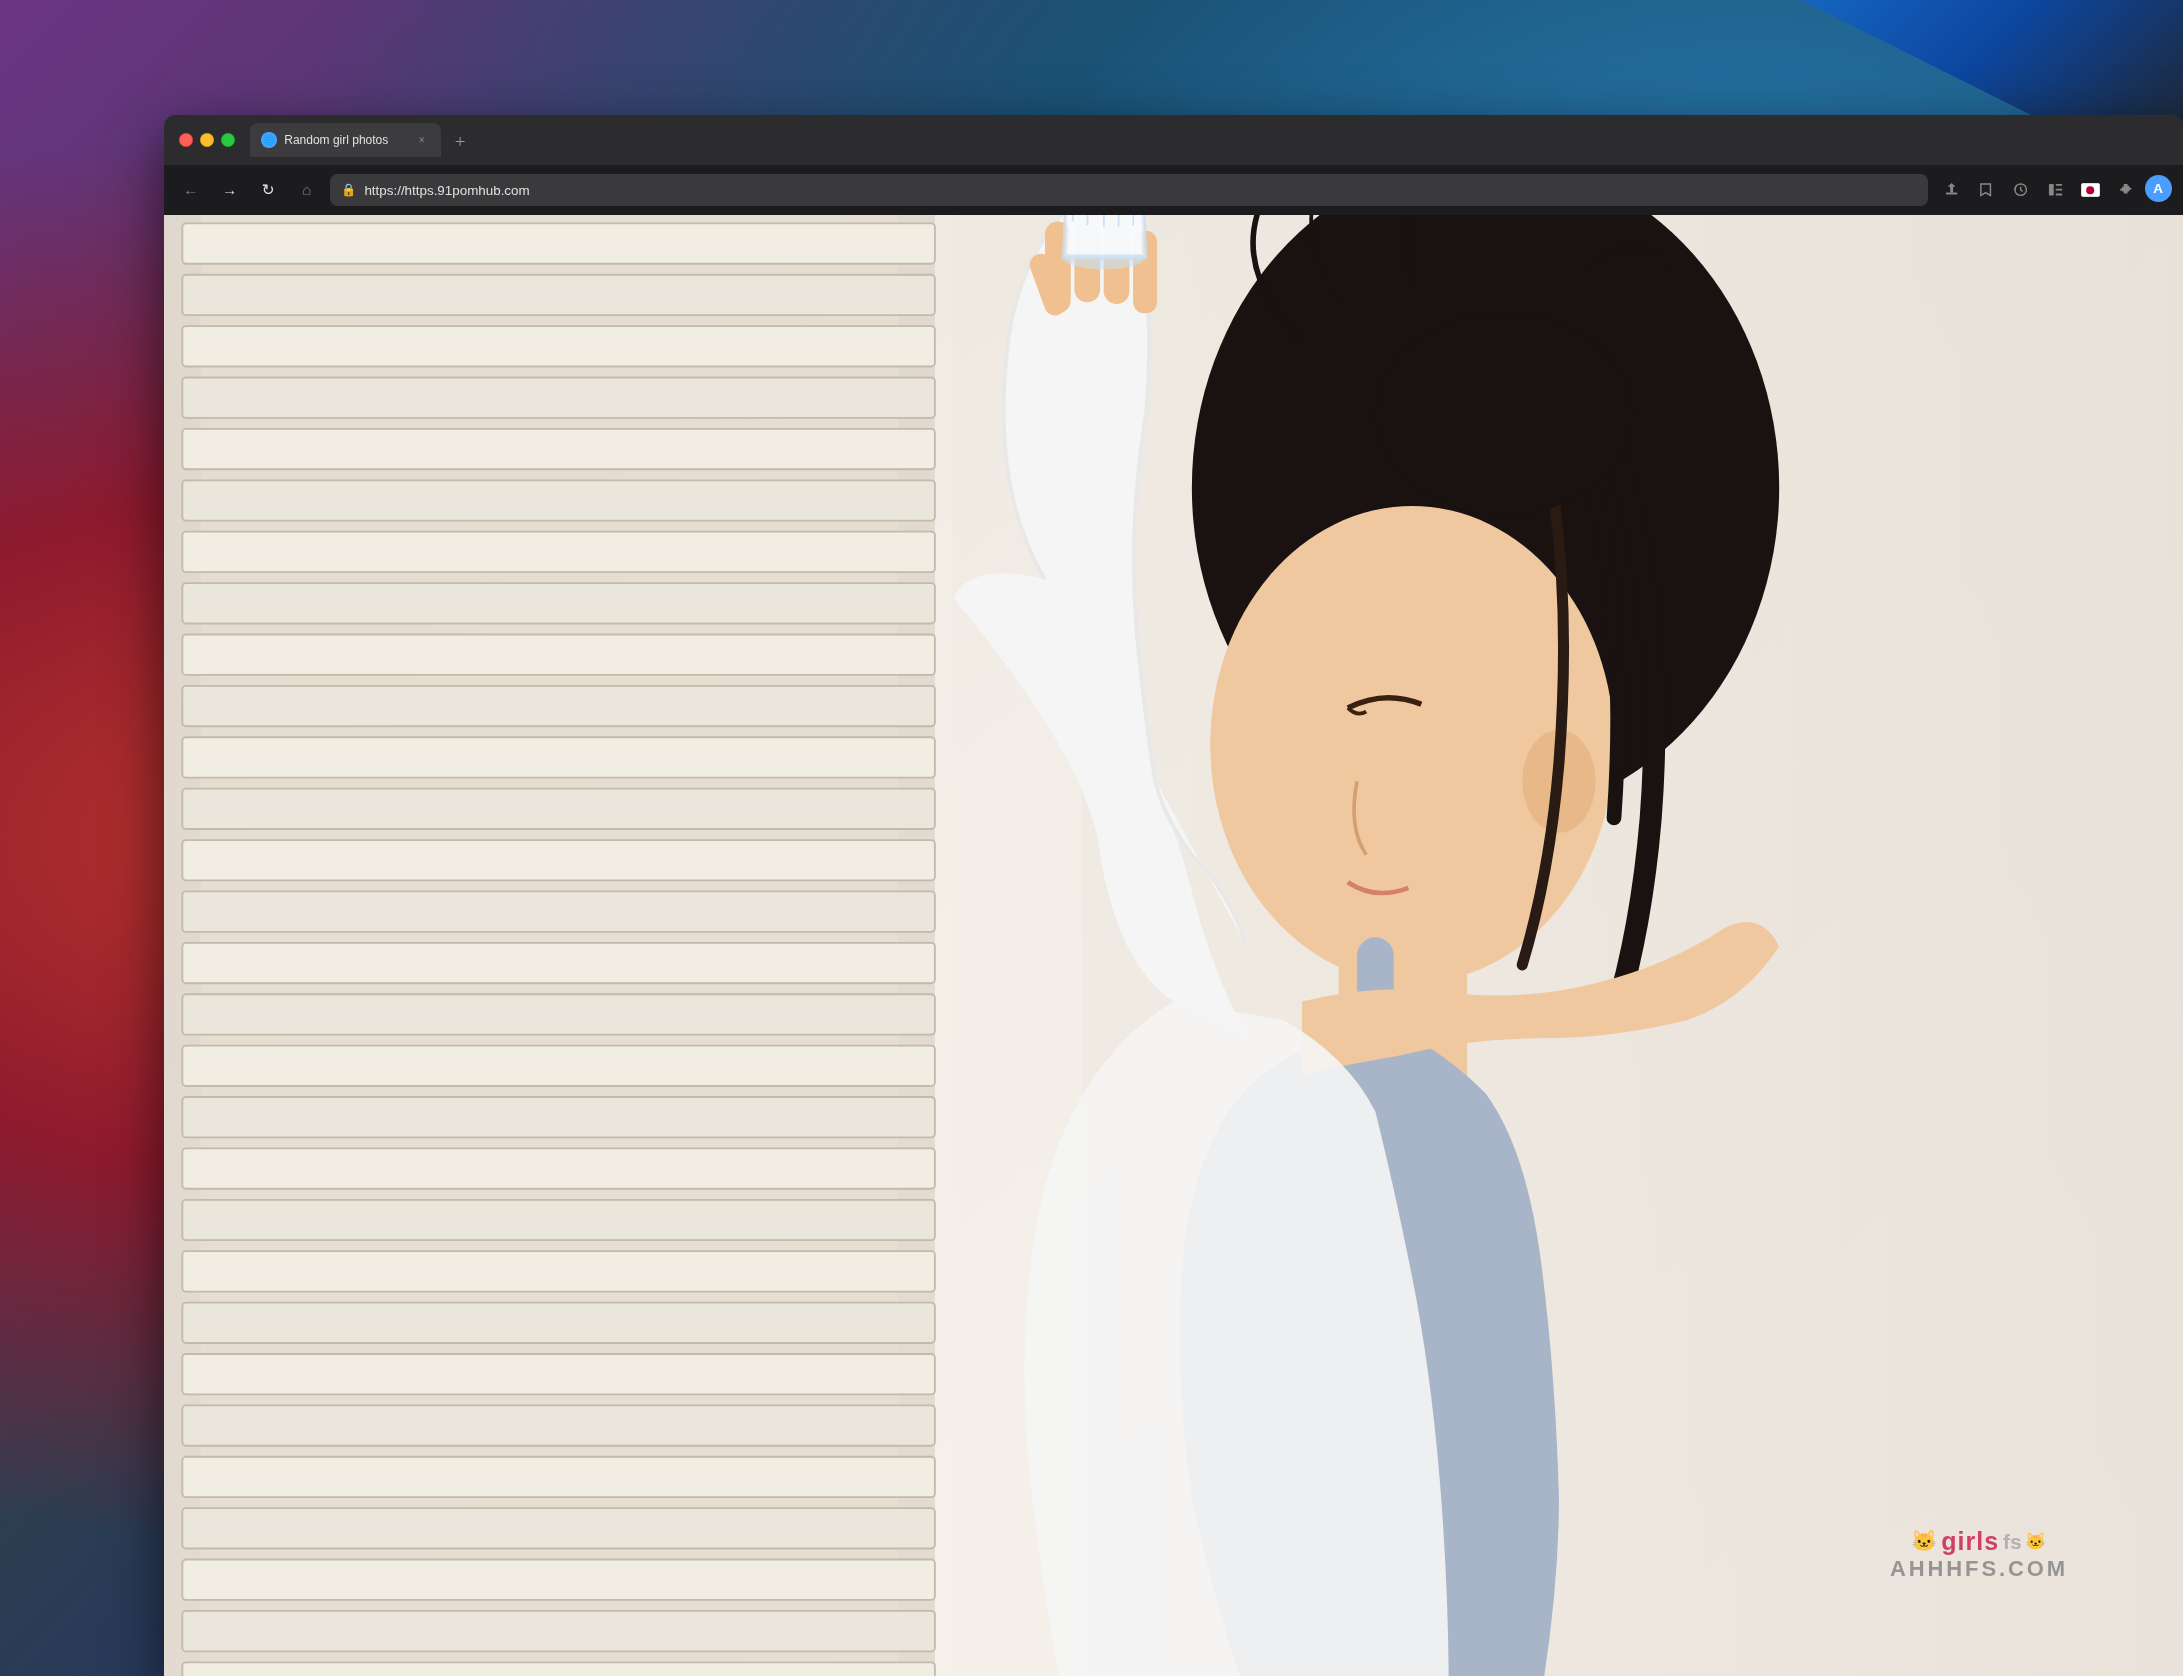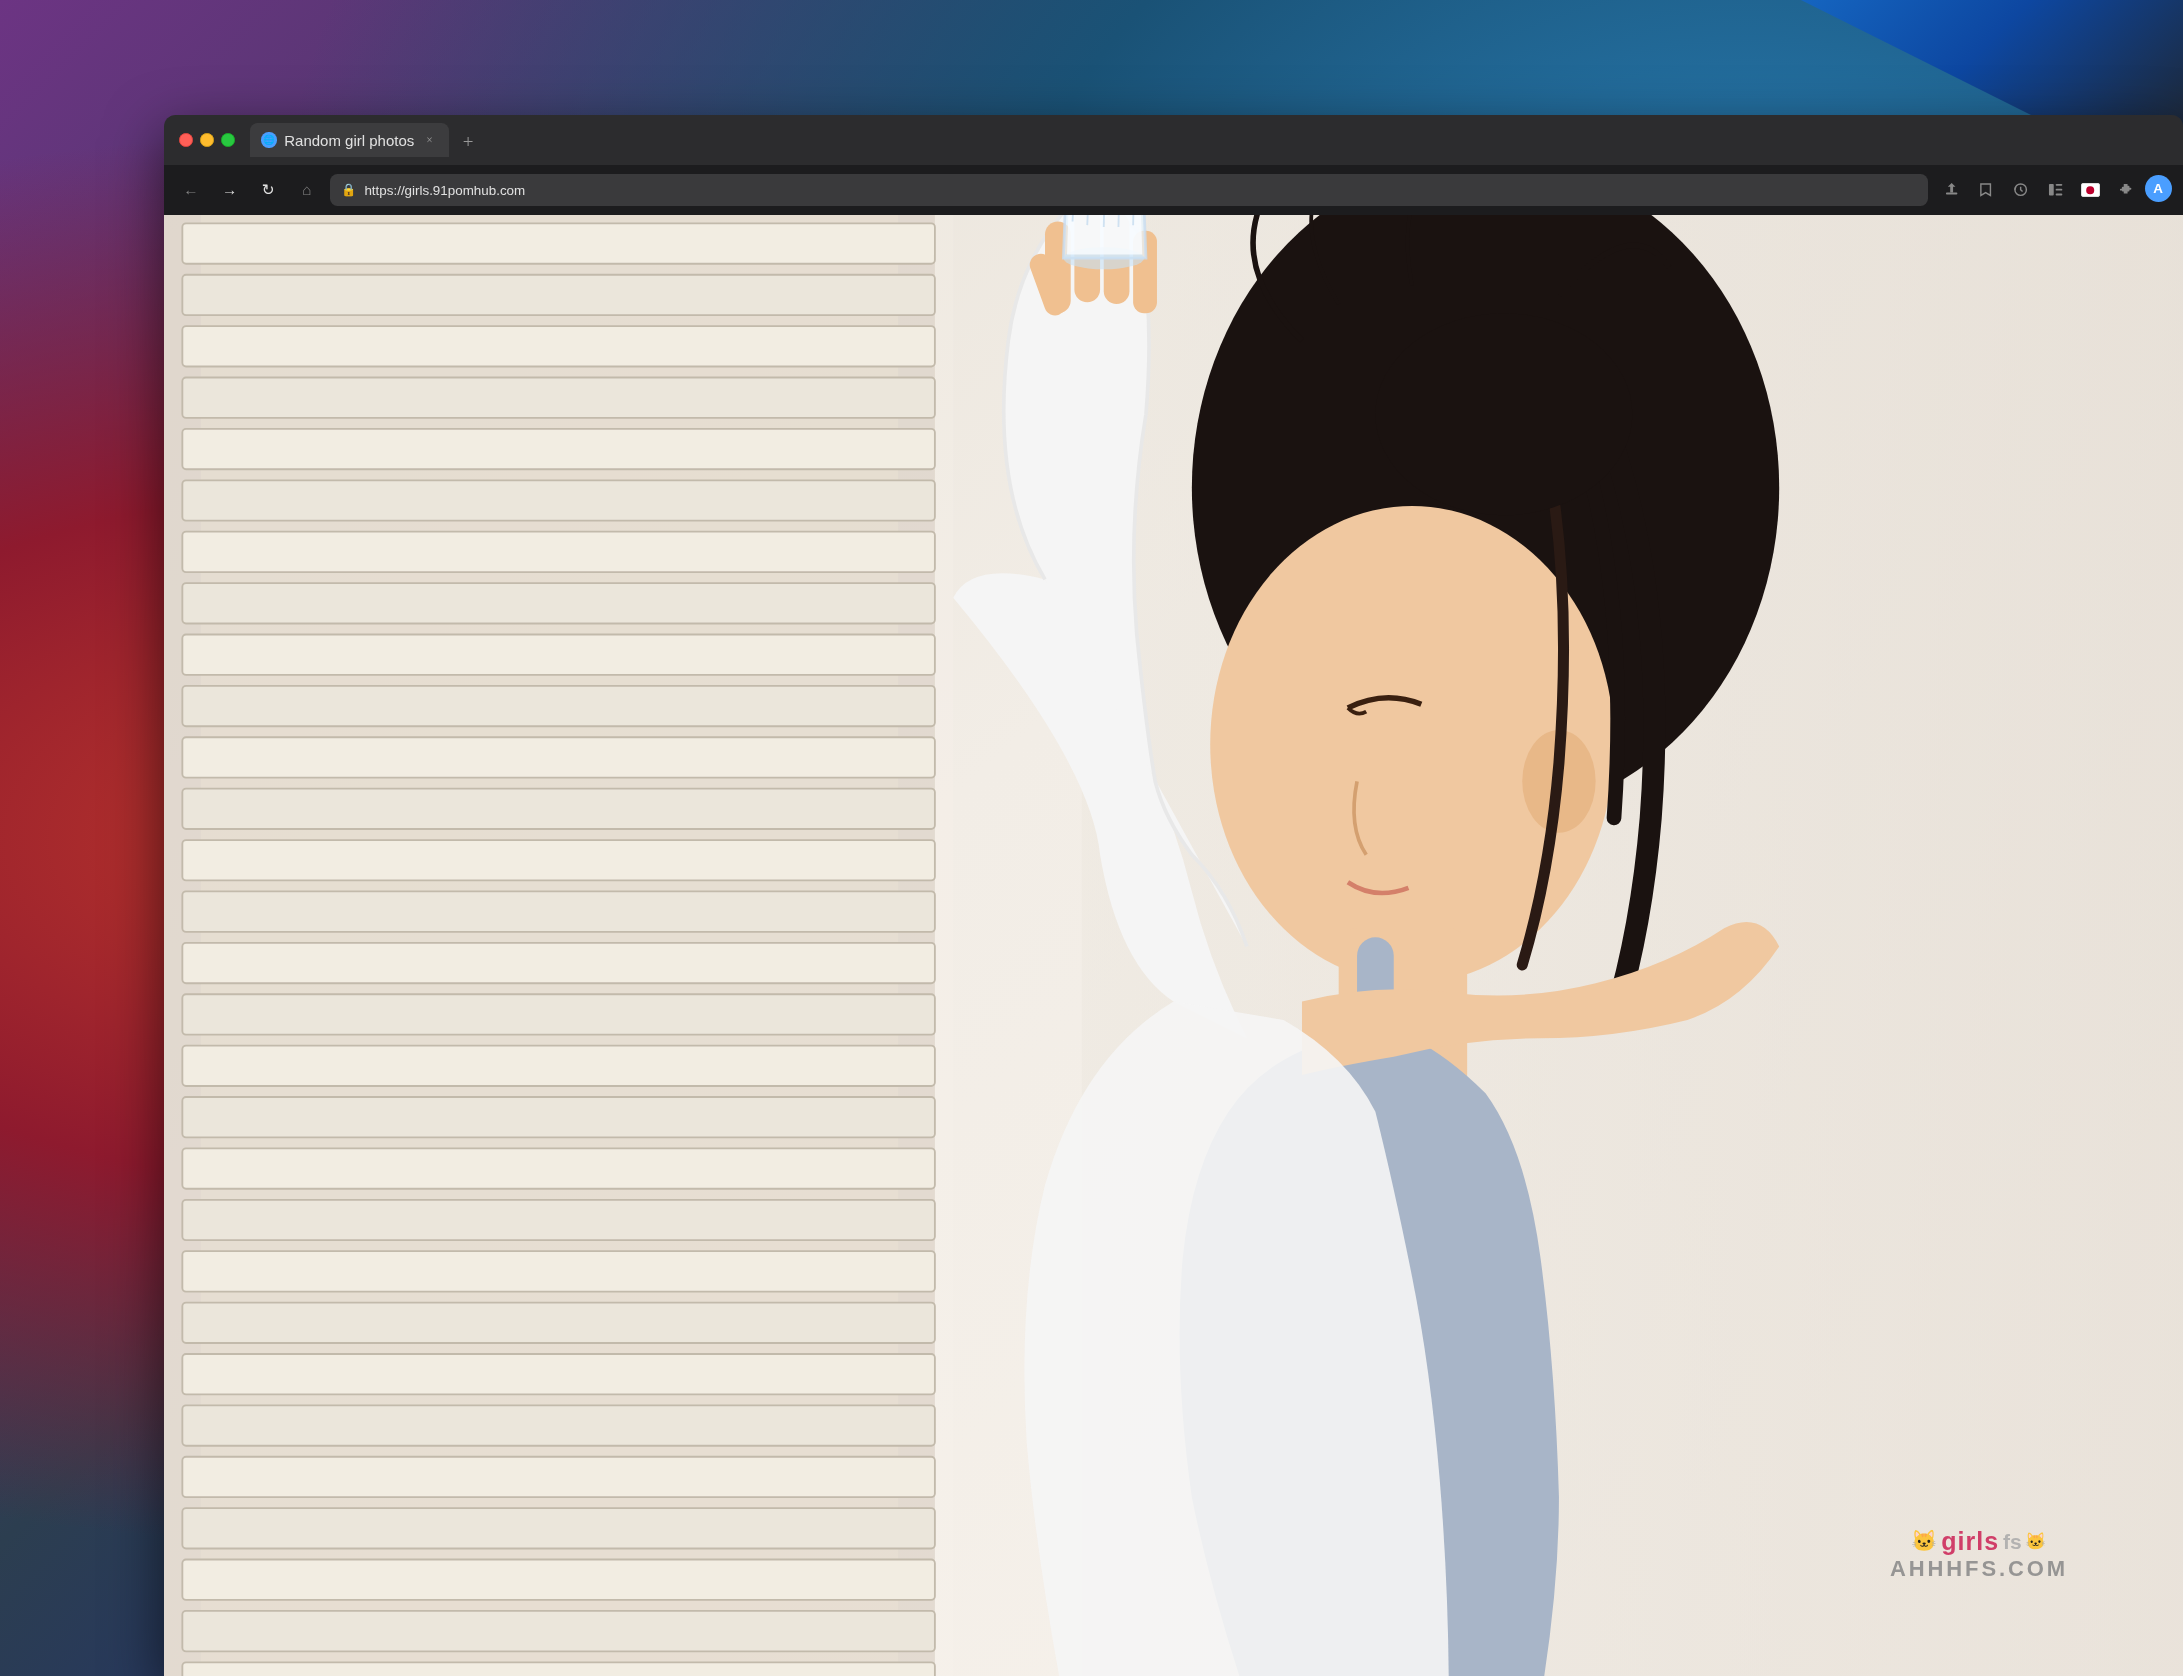--- a/index.html
+++ b/index.html
@@ -99,21 +99,21 @@
       border-radius: 50%;
       flex-shrink: 0;
       display: flex;
       align-items: center;
       justify-content: center;
       font-size: 9.6px;
     }
 
     .tab-title {
       color: #e0e0e0;
-      font-size: 15px;
+      font-size: 12px;
       font-family: -apple-system, BlinkMacSystemFont, 'Segoe UI', sans-serif;
       white-space: nowrap;
       overflow: hidden;
       text-overflow: ellipsis;
       flex: 1;
     }
 
     .tab-close {
       width: 15.3px;
       height: 15.3px;
@@ -290,21 +290,21 @@
   </div>
 
   <div class="nav-bar">
     <div class="nav-btn">←</div>
     <div class="nav-btn active">→</div>
     <div class="nav-btn active">↻</div>
     <div class="nav-btn">⌂</div>
 
     <div class="address-bar">
       <span class="lock-icon">🔒</span>
-      <span class="address-text">https://girls.91pomhub.com</span>
+      <span class="address-text">https://https.91pomhub.com</span>
     </div>
 
     <div class="nav-actions">
       <div class="nav-action-btn">
         <svg width="15.3" height="15.3" viewBox="0 0 16 16" fill="#888">
           <path d="M8 1l-4 4h2.5v6h3V5H12L8 1z"></path>
           <rect x="2" y="11" width="12" height="2" rx="1"></rect>
         </svg>
       </div>
       <div class="nav-action-btn">

